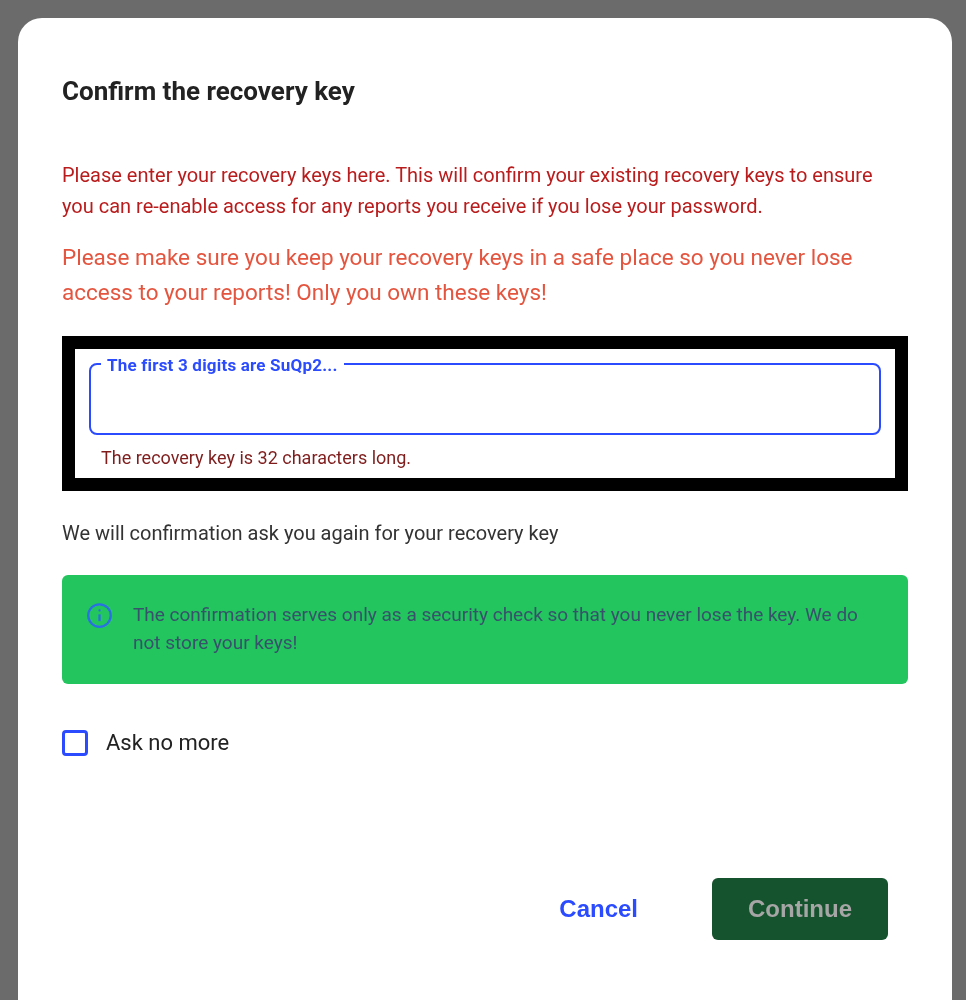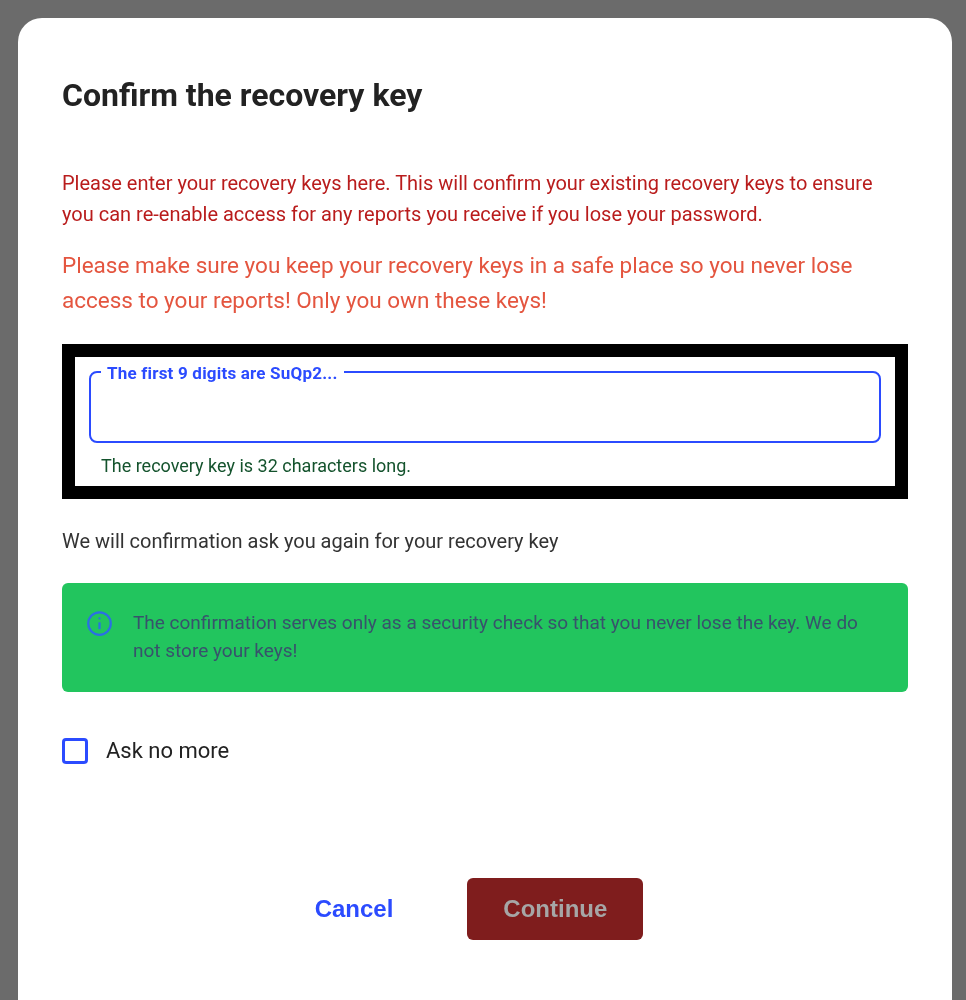--- a/index.html
+++ b/index.html
@@ -17,21 +17,21 @@
       left: 18px;
       right: 14px;
       bottom: 0;
       background: #ffffff;
       border-radius: 24px 24px 0 0;
       padding: 58px 44px 40px 44px;
       display: flex;
       flex-direction: column;
     }
     .modal-title {
-      font-size: 32px;
+      font-size: 26px;
       font-weight: 700;
       color: #222;
       margin-bottom: 54px;
     }
     .description {
       font-size: 20px;
       line-height: 1.55;
       color: #b91c1c;
       margin-bottom: 18px;
     }
@@ -69,21 +69,21 @@
       width: 100%;
       border: none;
       outline: none;
       font-size: 20px;
       height: 28px;
       background: transparent;
       padding-left: 6px;
     }
     .helper-text {
       font-size: 18px;
-      color: #14532d;
+      color: #7f1d1d;
       margin-top: 12px;
       margin-left: 12px;
     }
     .periodic {
       font-size: 20px;
       color: #333;
       margin-bottom: 30px;
     }
     .info-box {
       background: #22c55e;
@@ -118,37 +118,37 @@
       cursor: pointer;
       flex: 0 0 auto;
     }
     .checkbox-label {
       font-size: 22px;
       color: #222;
     }
     .spacer { flex: 1 1 auto; }
     .actions {
       display: flex;
-      justify-content: center;
+      justify-content: flex-end;
       align-items: center;
       gap: 66px;
       padding-right: 20px;
       padding-bottom: 20px;
     }
     .btn-cancel {
       background: transparent;
       border: none;
       color: #2B4BFF;
       font-size: 24px;
       font-weight: 700;
       cursor: pointer;
       padding: 12px 8px;
     }
     .btn-continue {
-      background: #7f1d1d;
+      background: #14532d;
       border: none;
       color: #A6A6A6;
       font-size: 24px;
       font-weight: 700;
       border-radius: 6px;
       padding: 17px 36px;
       cursor: default;
     }
   </style>
 </head>
@@ -157,21 +157,21 @@
 <div class="modal">
 
   <h2 class="modal-title">Confirm the recovery key</h2>
 
   <p class="description">Please enter your recovery keys here. This will confirm your existing recovery keys to ensure you can re-enable access for any reports you receive if you lose your password.</p>
 
   <p class="warning">Please make sure you keep your recovery keys in a safe place so you never lose access to your reports! Only you own these keys!</p>
 
   <div class="input-frame">
     <div class="fieldset-wrap">
-      <span class="fieldset-legend">The first 9 digits are SuQp2...</span>
+      <span class="fieldset-legend">The first 3 digits are SuQp2...</span>
       <input class="recovery-input" type="text" value="" style="">
     </div>
     <div class="helper-text">The recovery key is 32 characters long.</div>
   </div>
 
   <p class="periodic">We will confirmation ask you again for your recovery key</p>
 
   <div class="info-box">
     <span class="info-icon-wrap">
       <svg viewBox="0 0 24 24" width="27" height="27" fill="none" stroke="#2B6FE4" stroke-width="2">

